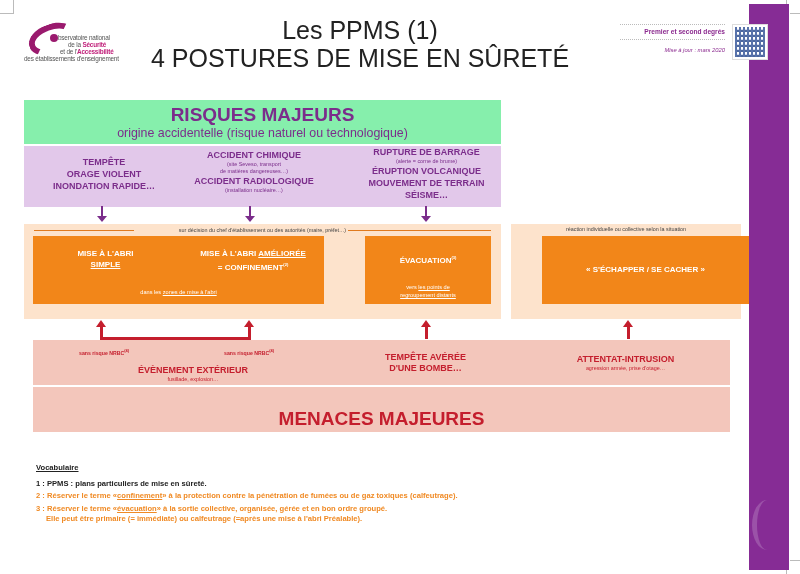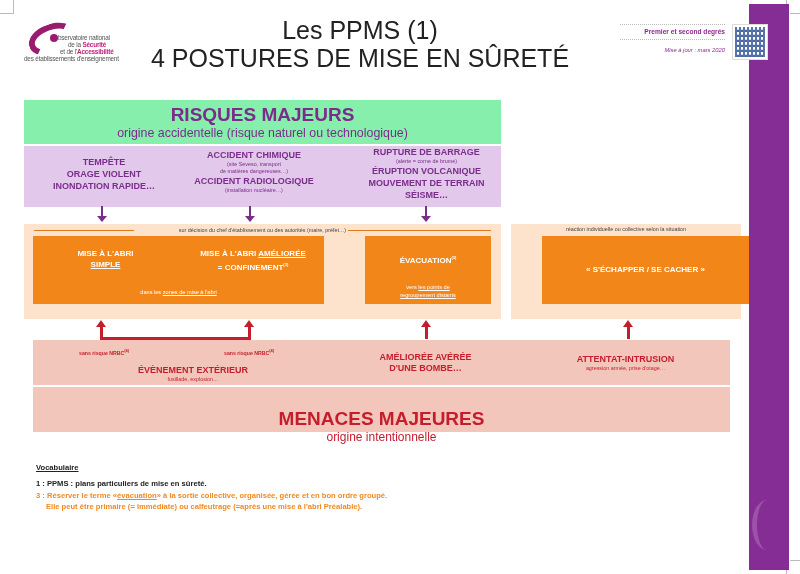--- a/index.html
+++ b/index.html
@@ -202,30 +202,30 @@
 <div class="arrow-up" style="left:627px;top:325px;height:14px;"></div>
 
 <div id="menaces-items" class="abs">
   <div class="nrbc" style="left:46px;top:8px;"><span>sans risque NRBC</span><sup>(4)</sup></div>
   <div class="nrbc" style="left:191px;top:8px;"><span>sans risque NRBC</span><sup>(4)</sup></div>
   <div class="mi" style="left:80px;top:25px;width:160px;">
     <span class="b">ÉVÈNEMENT EXTÉRIEUR</span>
     <span class="s">fusillade, explosion…</span>
   </div>
   <div class="mi" style="left:330px;top:12px;width:125px;">
-    <span class="b">AMÉLIORÉE AVÉRÉE</span>
+    <span class="b">TEMPÊTE AVÉRÉE</span>
     <span class="b">D'UNE BOMBE…</span>
   </div>
   <div class="mi" style="left:525px;top:14px;width:135px;">
     <span class="b">ATTENTAT-INTRUSION</span>
     <span class="s">agression armée, prise d'otage…</span>
   </div>
 </div>
 <div id="menaces" class="abs">
   <div id="menaces-title">MENACES MAJEURES</div>
-  <div id="menaces-sub">origine intentionnelle</div>
 </div>
 
 <div id="vocab" class="abs">
   <div id="vocab-title">Vocabulaire</div>
   <div class="v v1">1 : PPMS : plans particuliers de mise en sûreté.</div>
+  <div class="v v2"><span>2 : Réserver le terme «</span><u>confinement</u><span>» à la protection contre la pénétration de fumées ou de gaz toxiques (calfeutrage).</span></div>
   <div class="v v3"><span>3 : Réserver le terme «</span><u>évacuation</u><span>» à la sortie collective, organisée, gérée et en bon ordre groupé.</span><br><span style="padding-left:10px">Elle peut être primaire (= immédiate) ou calfeutrage (=après une mise à l'abri Préalable).</span></div>
 </div>
 
 </body></html>

